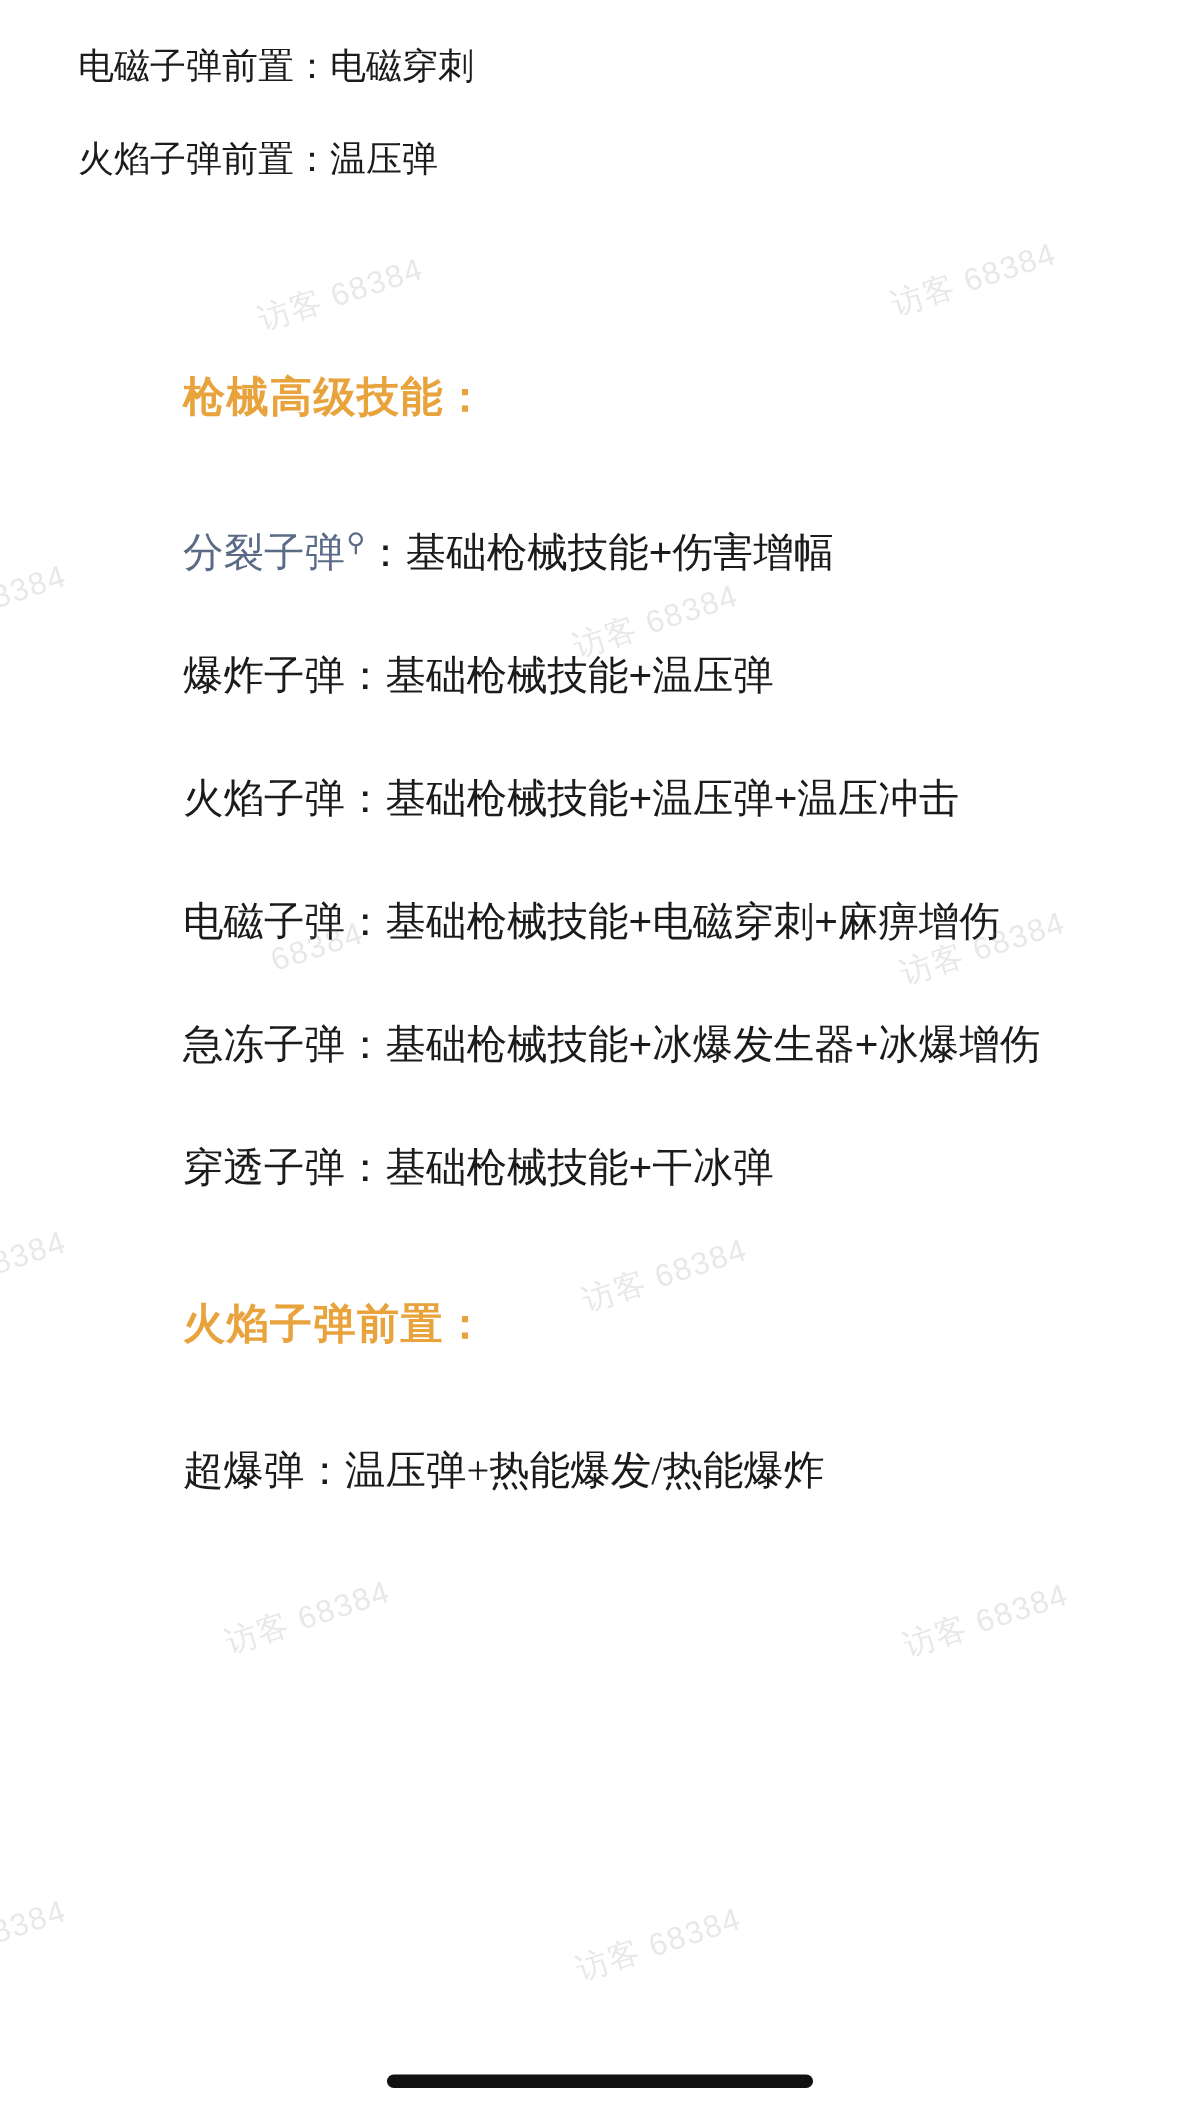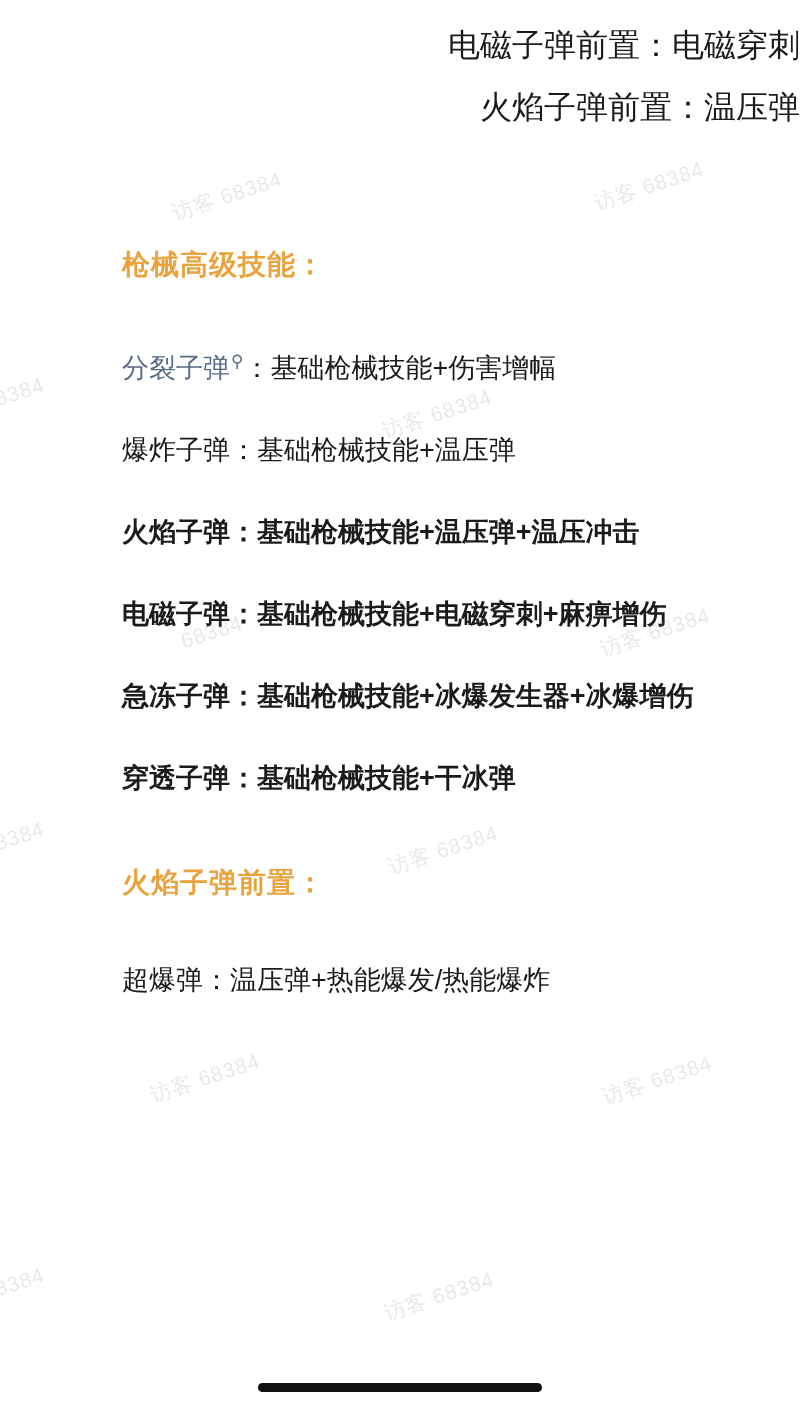--- a/index.html
+++ b/index.html
@@ -44,26 +44,25 @@
   
   .content {
     position: relative;
     z-index: 1;
   }
 
   .lead-block {
     padding: 14px 0 0 0;
   }
   .lead-line {
-    font-size: 32px;
+    font-size: 24px;
     line-height: 62px;
     padding-left: 52px;
     color: #1b1b1b;
     white-space: nowrap;
-    text-align: right;
   }
 
   .section-head {
     font-size: 28px;
     font-weight: bold;
     color: #e8a33d;
     padding-left: 122px;
     letter-spacing: 1px;
   }
   .section-head.gun { margin-top: 108px; }
@@ -72,39 +71,40 @@
   .entry {
     font-size: 27px;
     line-height: 52px;
     color: #1b1b1b;
     padding-left: 122px;
     padding-right: 105px;
     text-indent: 0;
   }
   .entry.first-gun { margin-top: 58px; }
   .entry + .entry { margin-top: 26px; }
-  .entry.spaced-top { margin-top: 30px; font-weight: bold; }
+  .entry.spaced-top { margin-top: 30px; }
 
   .entry .term {
     color: #1b1b1b;
   }
   .entry.highlight .term {
     color: #5a6b86;
   }
   .search-glyph {
     display: inline-block;
     position: relative;
     top: -10px;
     font-size: 17px;
     color: #5a6b86;
     margin-left: 1px;
   }
 
   .thermo-entry {
     margin-top: 52px;
+    font-family: Liberation Serif, serif;
   }
 
   
   .home-indicator {
     position: absolute;
     left: 50%;
     transform: translateX(-50%);
     bottom: 22px;
     width: 284px;
     height: 9px;

